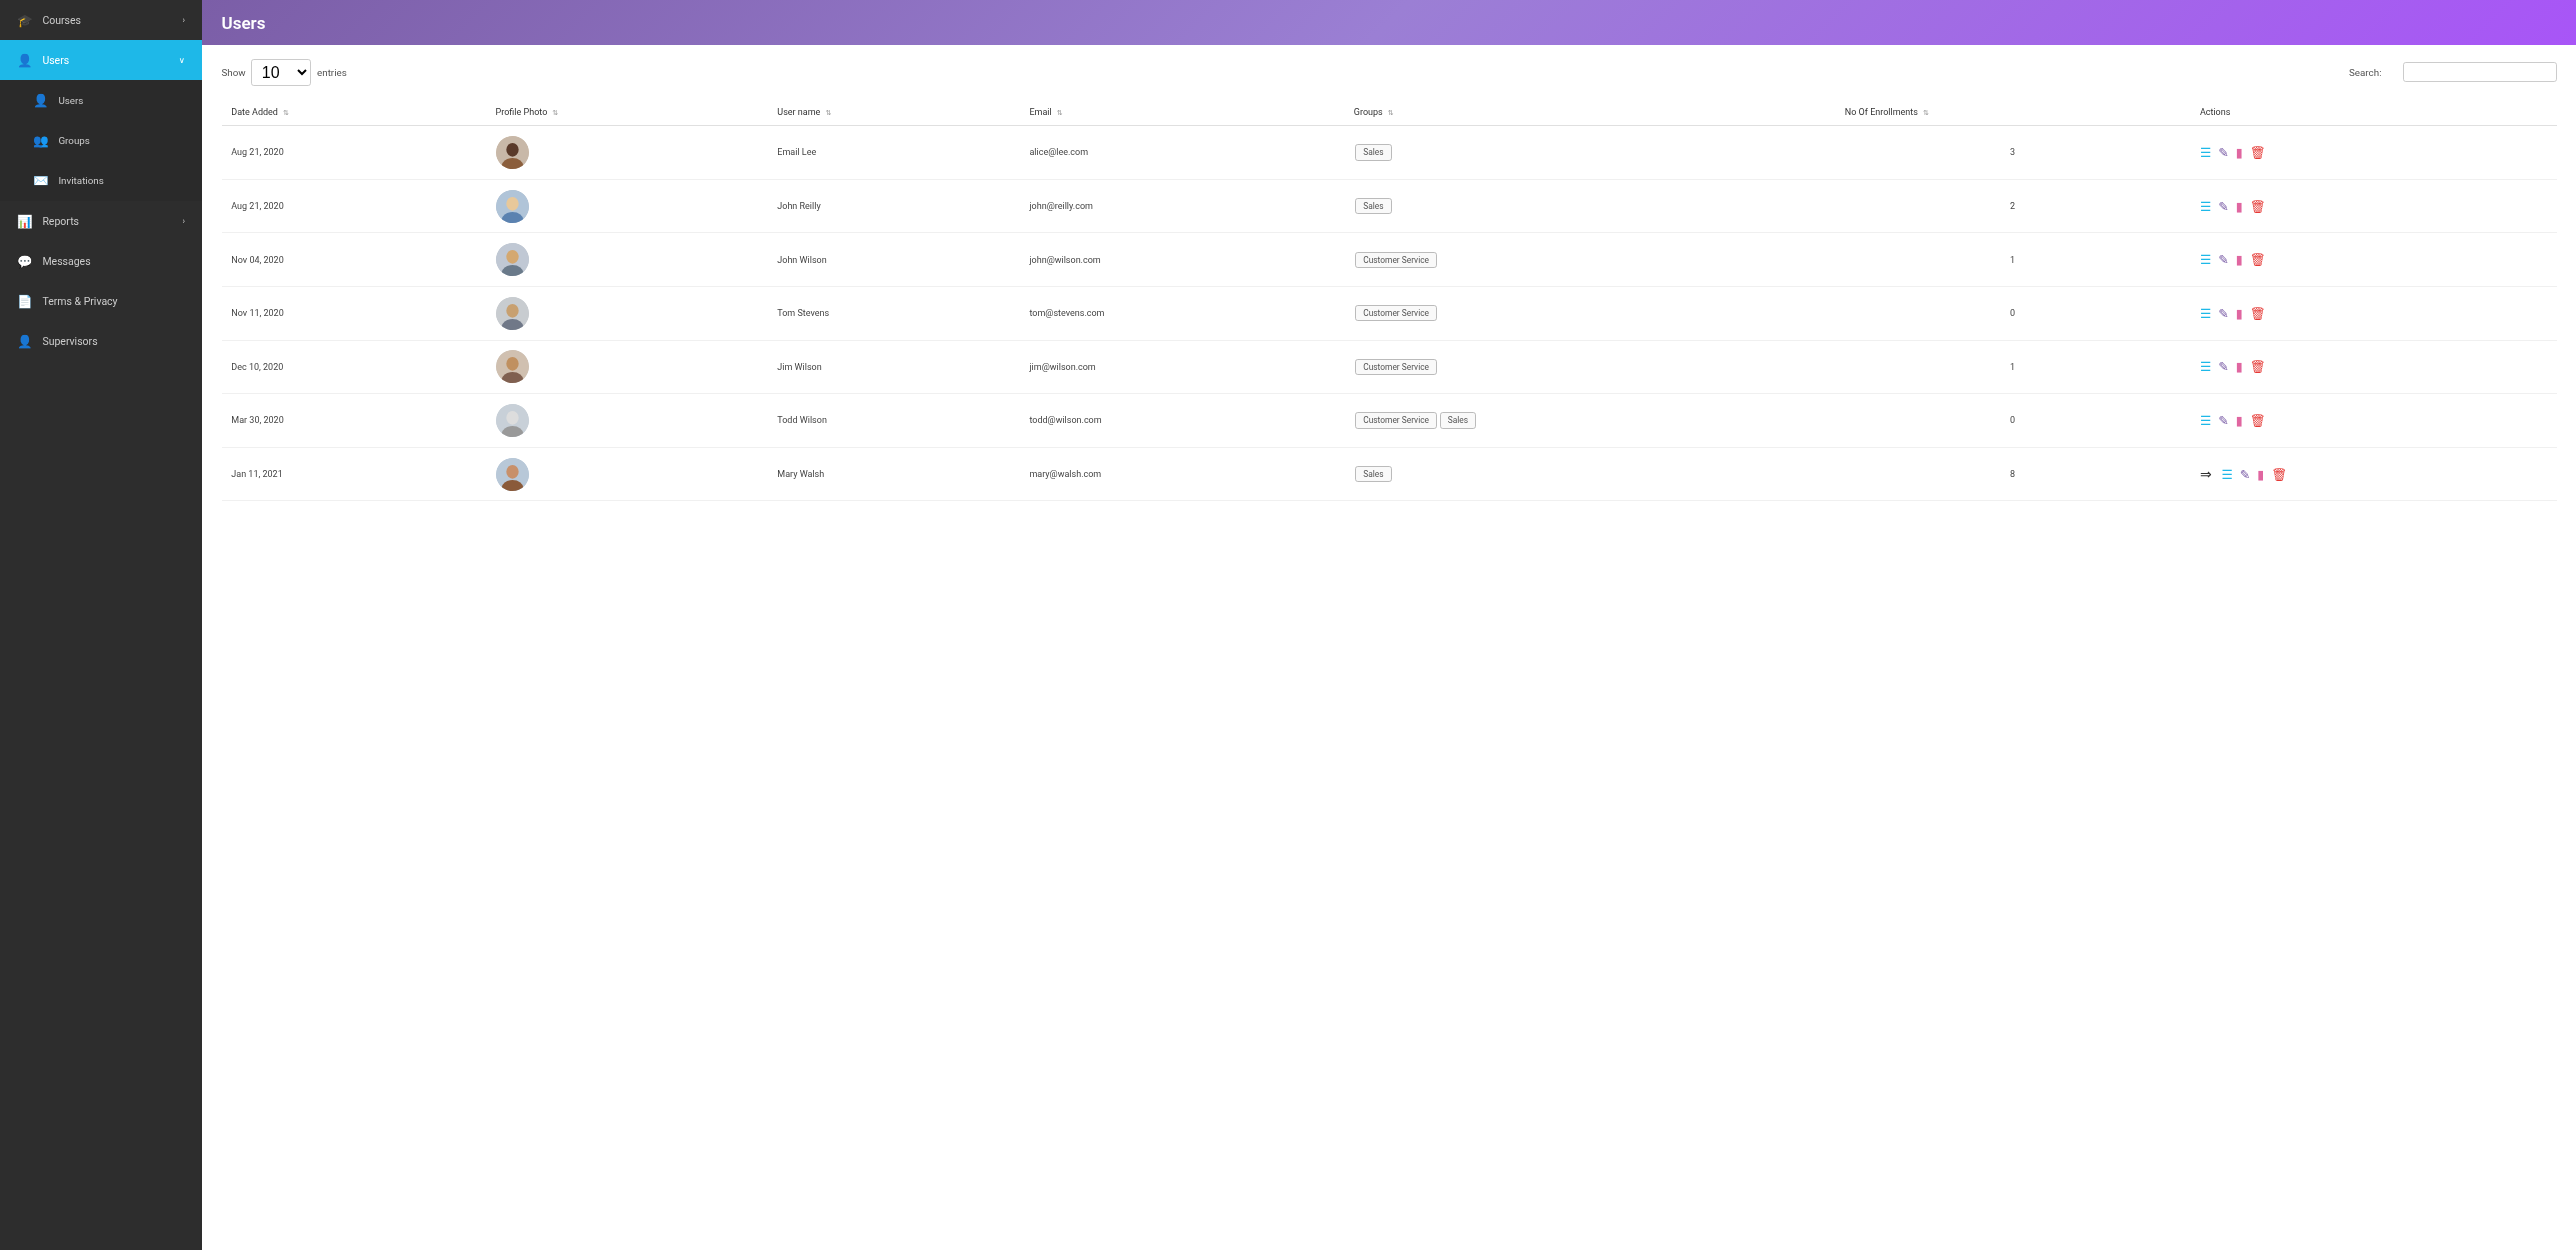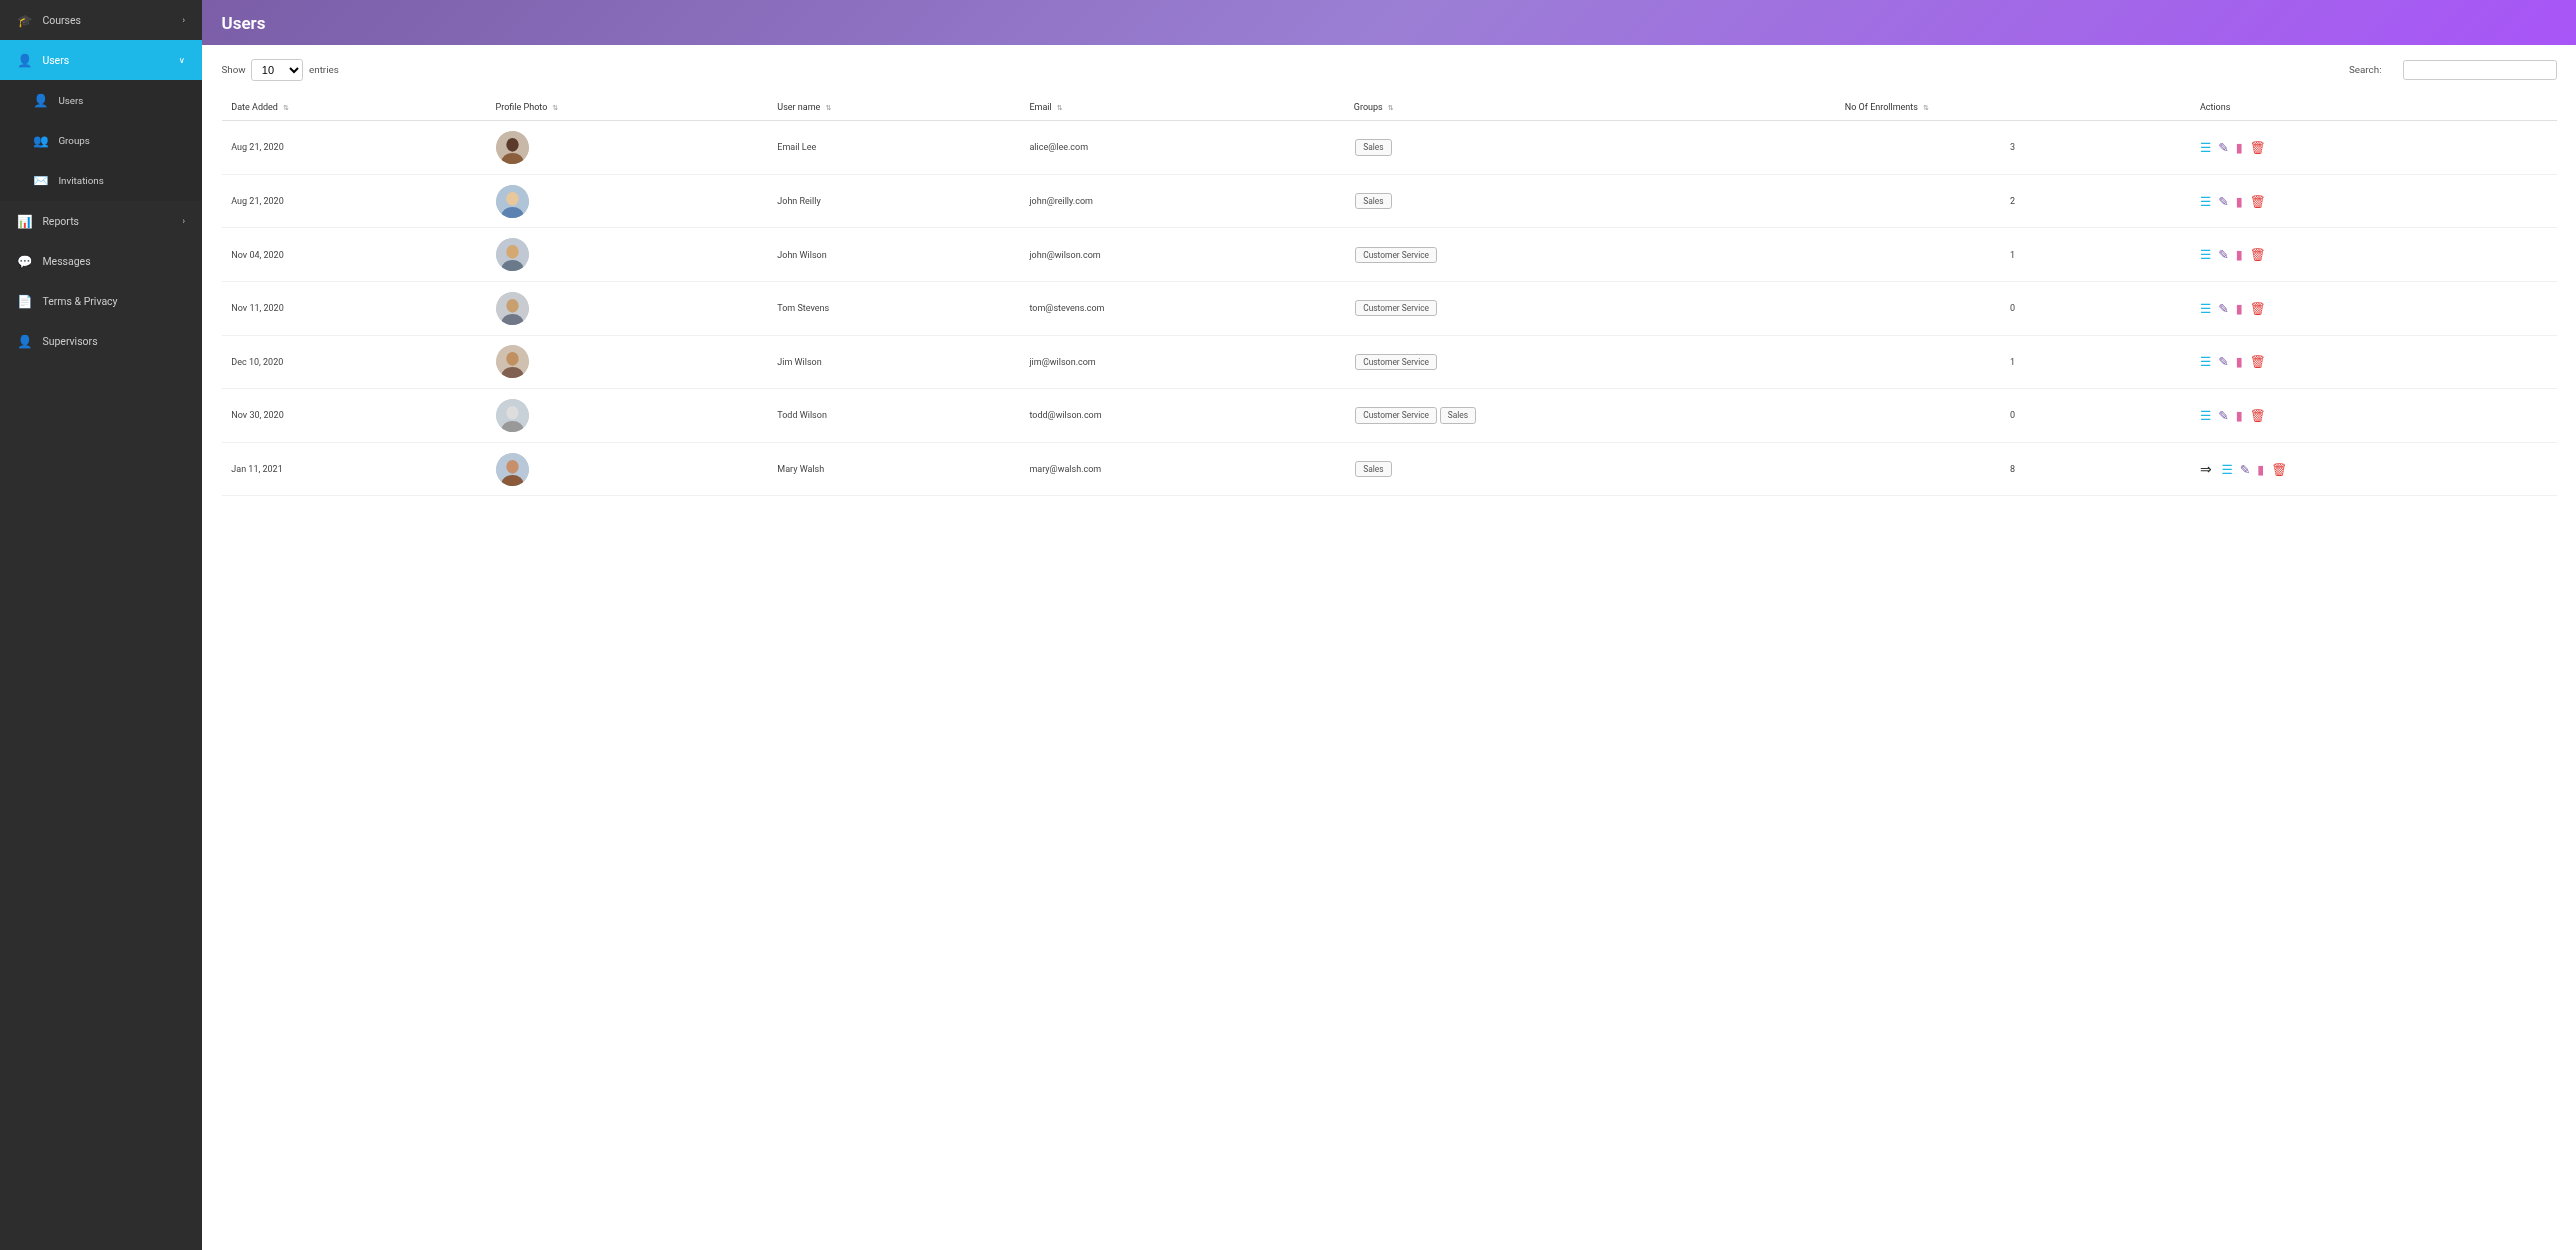--- a/index.html
+++ b/index.html
@@ -41,21 +41,21 @@
     .page-header h1 { color: #fff; font-size: 17px; font-weight: 600; }
     .content { flex: 1; background: #fff; padding: 14px 19.5px; overflow-y: auto; }
 
     
     .toolbar { display: flex; align-items: center; justify-content: space-between; margin-bottom: 12.6px; }
     .show-entries { display: flex; align-items: center; gap: 5.6px; color: #555; }
     .show-entries select {
       border: 0.7px solid #ccc;
       border-radius: 2.8px;
       padding: 2.8px 5.6px;
-      font-size: 11px;
+      font-size: 16px;
       background: #fff;
     }
     .search-area { display: flex; align-items: center; gap: 21px; color: #555; }
     .search-area input {
       border: 0.7px solid #ccc;
       border-radius: 2.8px;
       padding: 3.5px 7px;
       font-size: 9.8px;
       width: 154px;
     }
@@ -339,21 +339,21 @@
       <div class="actions">
 
         <span class="action-icon list" title="List">☰</span>
         <span class="action-icon edit" title="Edit">✎</span>
         <span class="action-icon clone" title="Clone">▮</span>
         <span class="action-icon delete" title="Delete">🗑</span>
       </div>
     </td>
   </tr>
             <tr>
-    <td>Nov 30, 2020</td>
+    <td>Mar 30, 2020</td>
     <td>
       <div class="avatar avatar-todd">
         <svg viewBox="0 0 48 48" xmlns="http://www.w3.org/2000/svg">
                     <circle cx="24" cy="24" r="24" fill="#c8d0d8"></circle>
                     <ellipse cx="24" cy="20" rx="9" ry="10" fill="#ddd"></ellipse>
                     <ellipse cx="24" cy="44" rx="16" ry="12" fill="#999"></ellipse>
                   </svg>
       </div>
     </td>
     <td>Todd Wilson</td>

